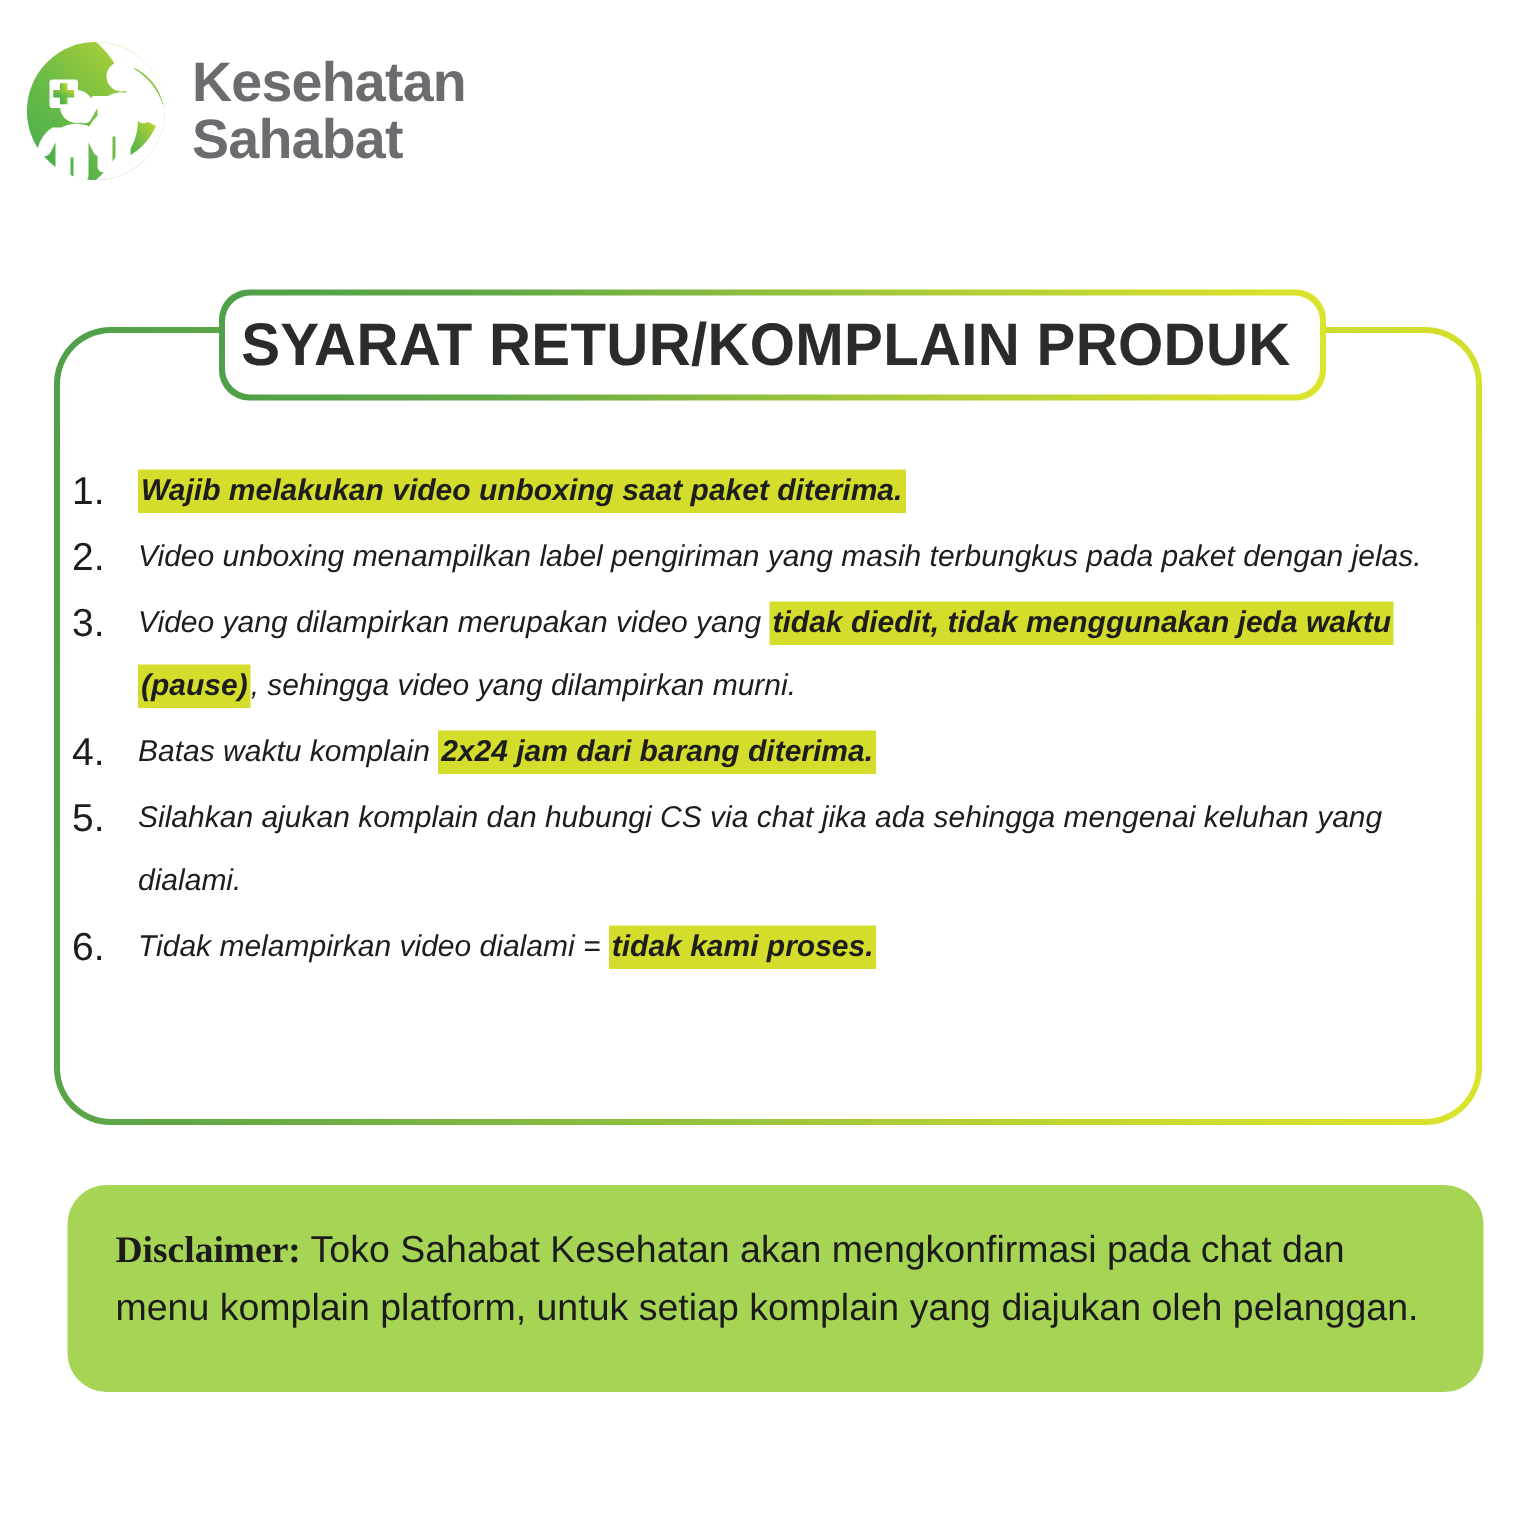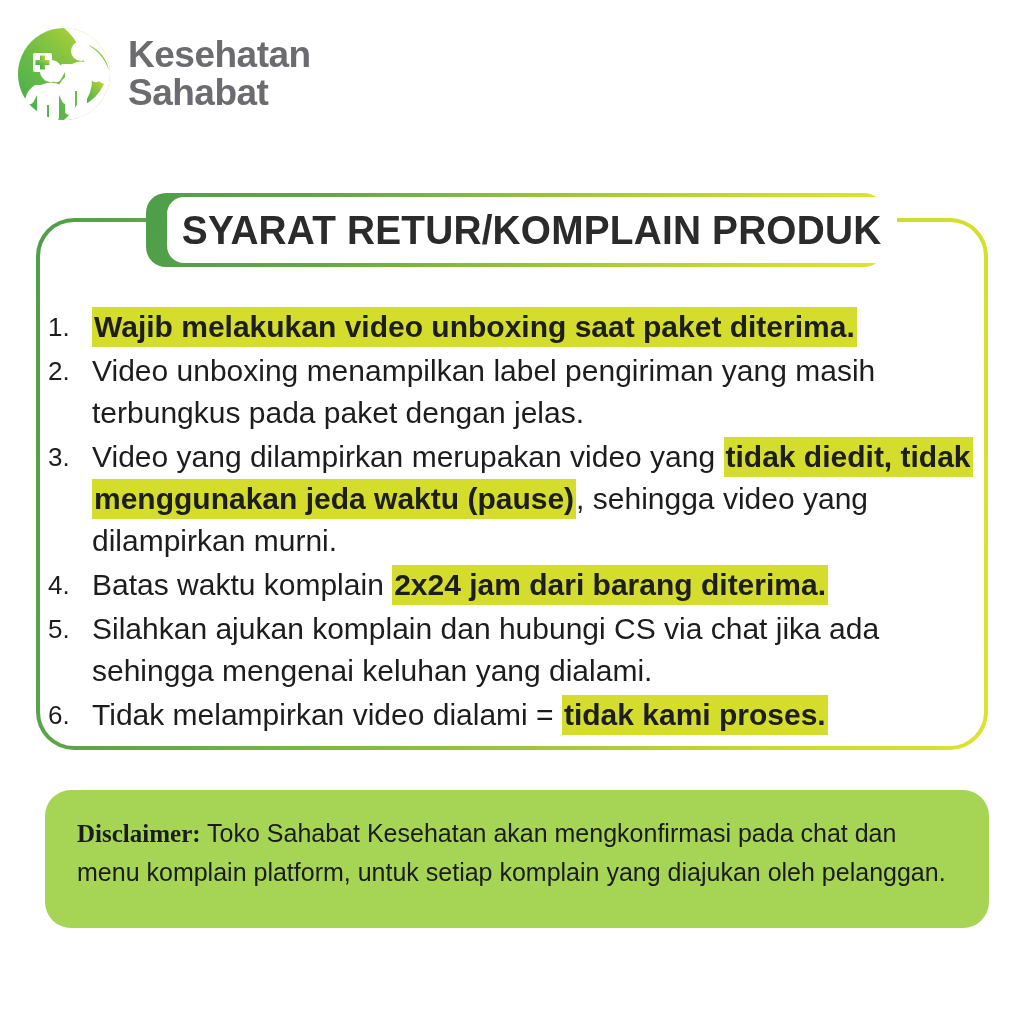--- a/index.html
+++ b/index.html
@@ -72,23 +72,22 @@
     padding: 4px;
     background: linear-gradient(100deg, #4e9f4a 0%, #62a845 25%, #a9cb39 62%, #d4dd2d 88%, #dce52c 100%);
   }
   .title-pill-inner {
     width: 100%;
     height: 100%;
     background: #ffffff;
     border-radius: 17px;
     display: flex;
     align-items: center;
-    justify-content: center;
-    box-sizing: border-box;
-    margin-left: 17px;
+    justify-content: flex-start;
+    box-sizing: border-box;
   }
   .title-text {
     color: #2b2b2b;
     font-size: 40px;
     font-weight: 700;
     letter-spacing: 0.2px;
     transform: scaleX(0.97);
     white-space: nowrap;
     font-family: "Liberation Sans", sans-serif;
   }
@@ -110,23 +109,24 @@
     color: #1d1d1d;
     font-size: 26px;
     font-weight: 400;
     line-height: 42px;
     padding-left: 2px;
     box-sizing: border-box;
   }
   .li-body {
     flex: 1 1 auto;
     color: #1d1d1d;
-    font-size: 30px;
+    font-size: 20px;
     line-height: 42px;
     padding-right: 10px;
+    font-style: italic;
   }
   .hl {
     background: #d4dd2c;
     font-weight: 700;
     box-decoration-break: clone;
     -webkit-box-decoration-break: clone;
     padding: 3px 2px 4px 2px;
   }
 
   

